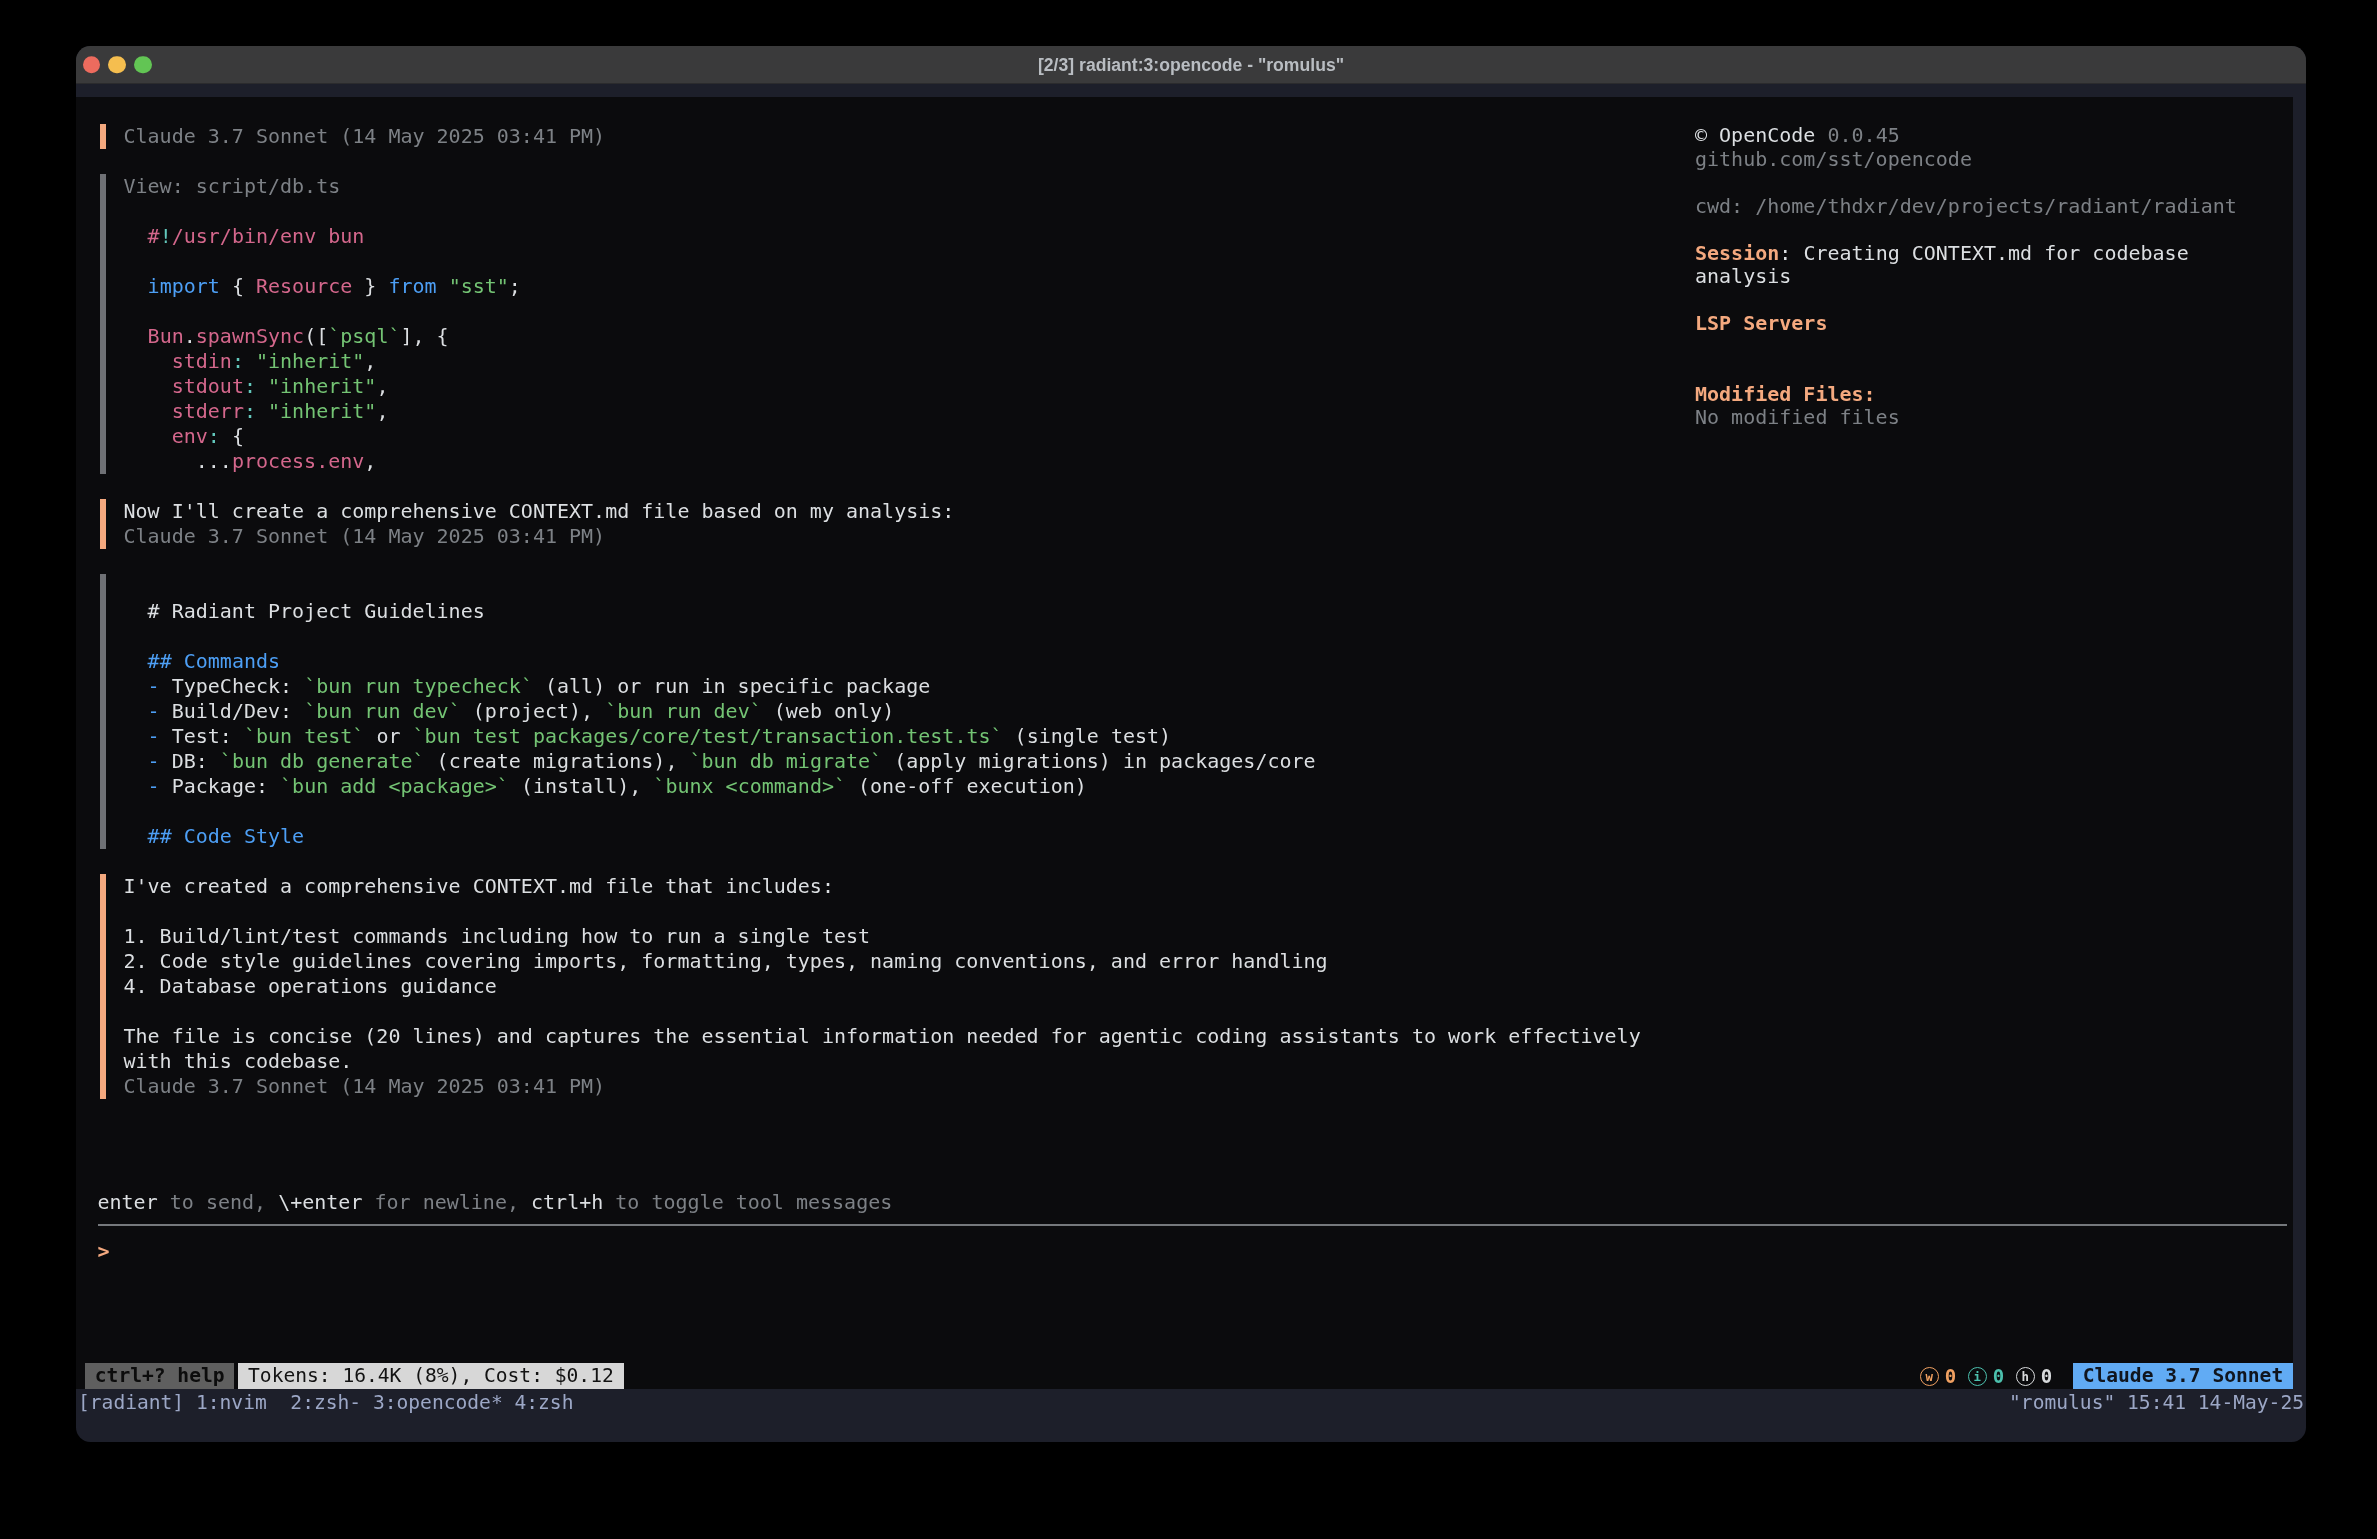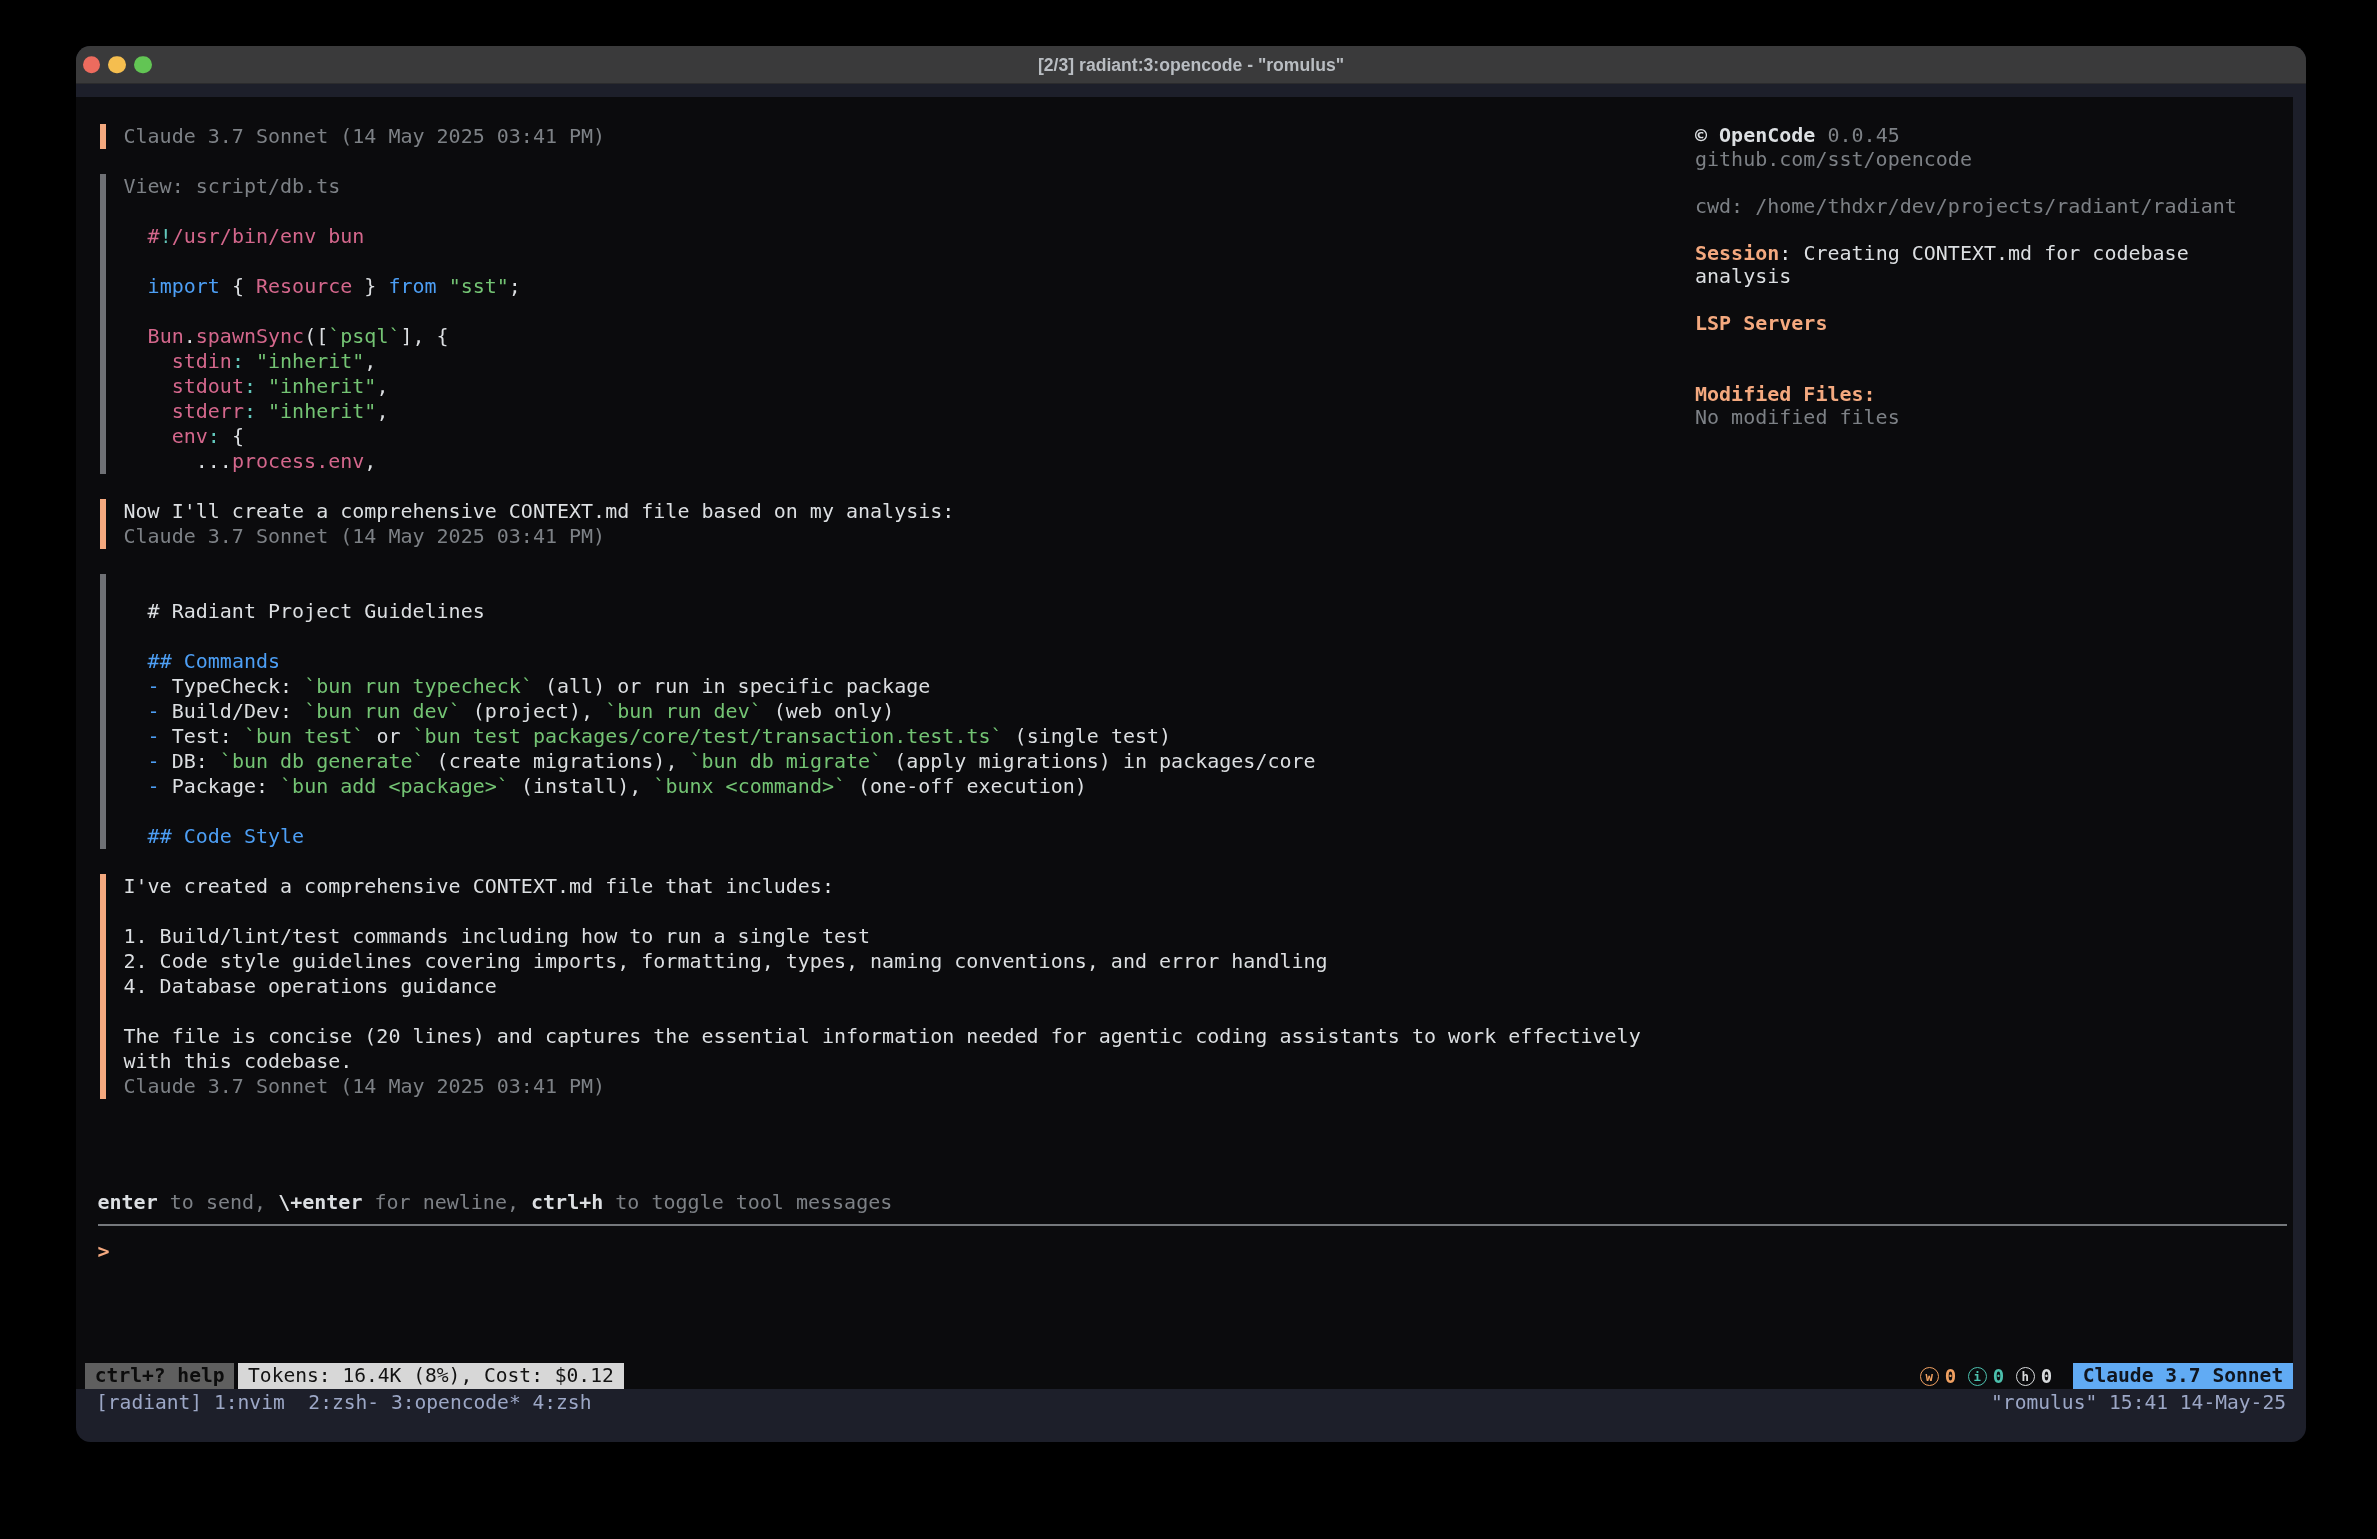--- a/index.html
+++ b/index.html
@@ -28,21 +28,21 @@
 
   .sidebar { position:absolute; left:1619px; top:27px; }
   .sline { height:23.5px; line-height:23.5px; font-size:20px; white-space:pre; }
 
   .c-white { color:var(--white); }
   .c-gray { color:var(--gray); }
   .c-blue { color:var(--blue); }
   .c-pink { color:var(--pink); }
   .c-green { color:var(--green); }
   .c-teal { color:var(--teal); }
-  .c-white-bold { color:var(--white); font-weight:700; }
+  .c-white-bold { color:var(--white); font-weight:400; }
   .c-salmon-bold { color:var(--salmon); font-weight:700; }
 
   .hint { position:absolute; left:21.5px; top:1093px; height:25px; line-height:25px; font-size:20px; white-space:pre; }
   .rule { position:absolute; left:21.5px; right:6.5px; top:1127px; height:2px; background:var(--rule); }
   .prompt { position:absolute; left:21.5px; top:1142px; height:25px; line-height:25px;
             font-size:20px; font-weight:700; color:var(--salmon); }
 
   .status-row { position:absolute; left:0; right:0; top:1266px; height:26px;
                 display:flex; align-items:center; justify-content:space-between; }
   .status-left { display:flex; align-items:center; margin-left:9px; gap:3.9px; }
@@ -56,21 +56,21 @@
                  font-size:12.4px; font-weight:700; margin-right:5.9px; }
   .diag-count { font-size:19px; font-weight:600; }
   .tone-orange { color:var(--diag-orange); }
   .tone-teal { color:var(--diag-teal); }
   .tone-white { color:var(--diag-white); }
   .badge-model { background:var(--model-badge-bg); color:var(--model-badge-text);
                  font-weight:600; margin-left:9px; }
 
   .tmux-bar { position:absolute; left:0; top:1343px; width:100%; height:26px;
               display:flex; align-items:center; justify-content:space-between;
-              padding:0 20px; font-size:19.6px; color:var(--tmux-text); white-space:pre; }
+              padding:0 2px; font-size:19.6px; color:var(--tmux-text); white-space:pre; }
   .tmux-left span, .tmux-right { white-space:pre; }
 </style>
 </head>
 <body>
 
 <div class="window">
   <div class="titlebar">
     <div class="traffic t-red"></div>
     <div class="traffic t-yellow"></div>
     <div class="traffic t-green"></div>

